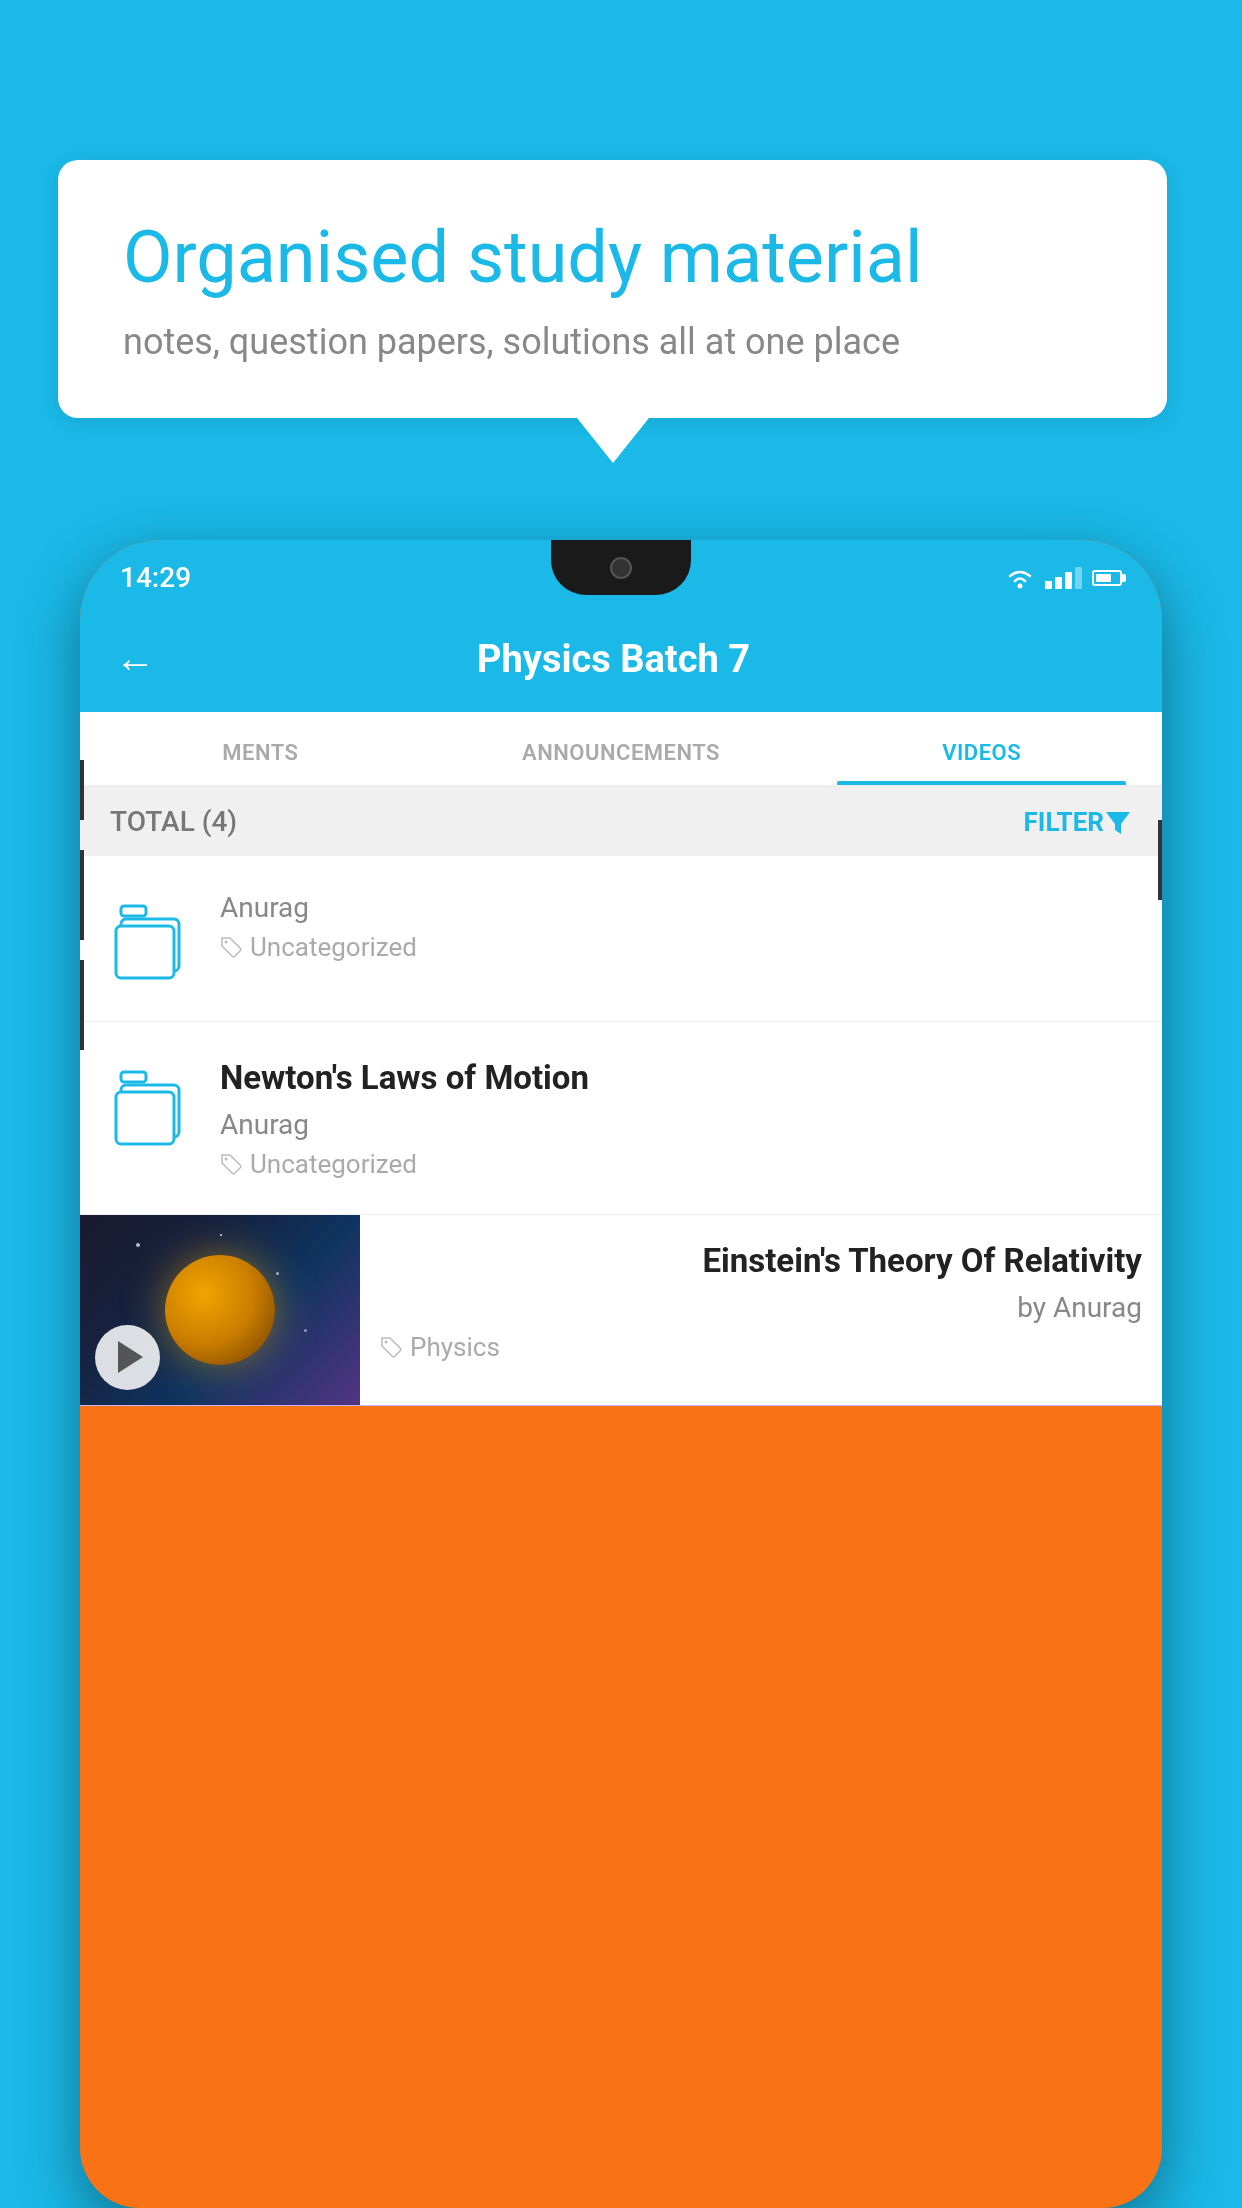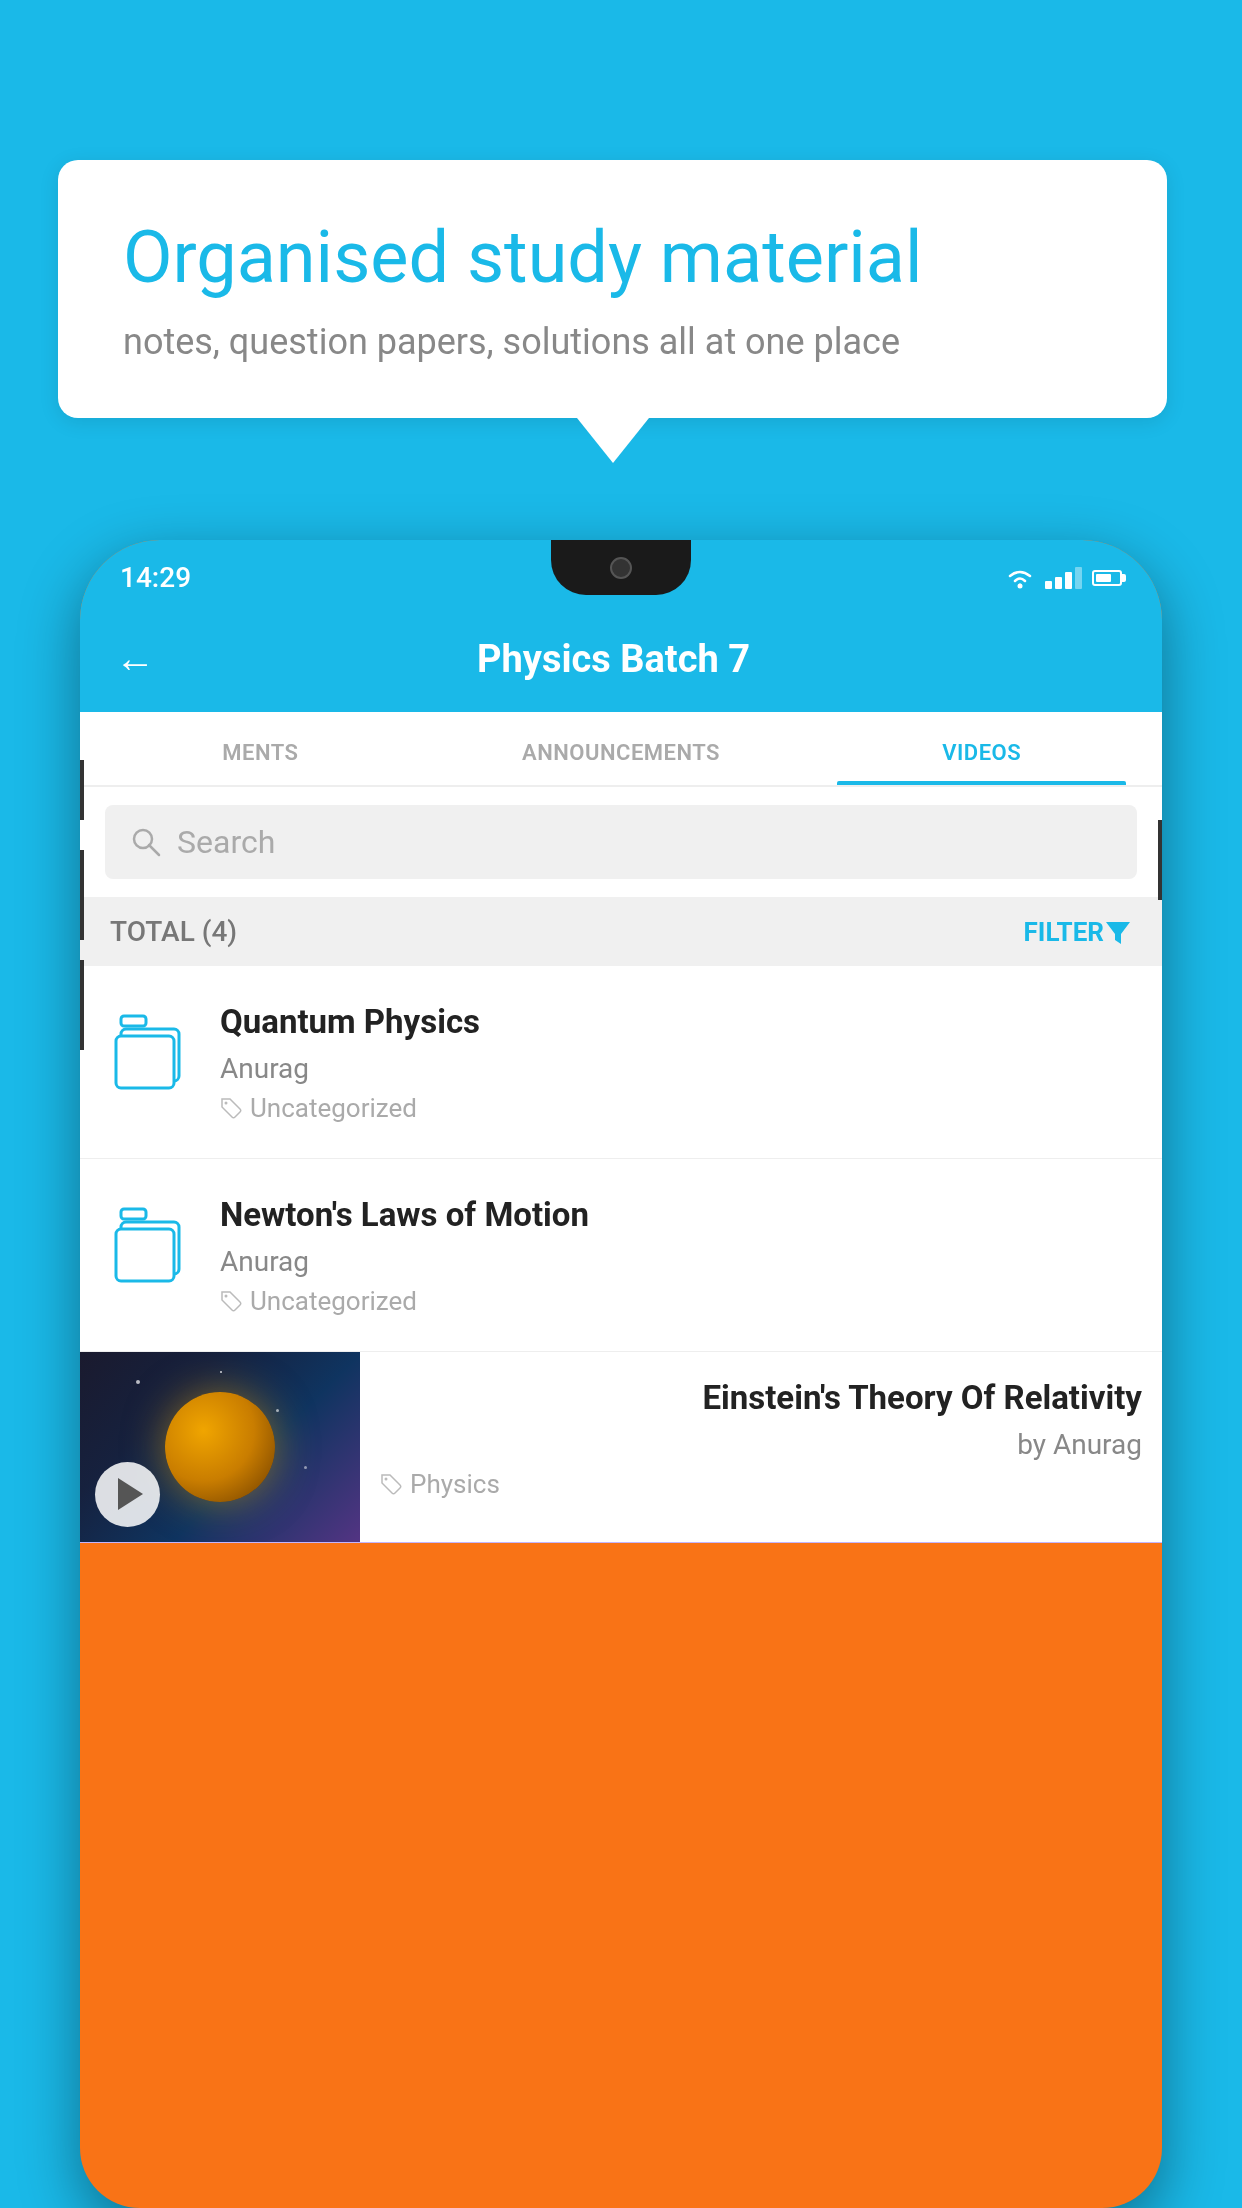--- a/index.html
+++ b/index.html
@@ -442,29 +442,20 @@
     <div class="tab-item">
       <span>ANNOUNCEMENTS</span>
     </div>
     <div class="tab-item active">
       <span>VIDEOS</span>
     </div>
   </div>
 
   <div class="phone-screen">
 
-    <div class="search-bar-wrapper">
-      <div class="search-bar">
-        <svg width="32" height="32" viewBox="0 0 32 32" fill="none">
-          <circle cx="13" cy="13" r="9" stroke="#aaa" stroke-width="2.5"></circle>
-          <line x1="19" y1="19" x2="29" y2="29" stroke="#aaa" stroke-width="2.5" stroke-linecap="round"></line>
-        </svg>
-        <span class="search-placeholder">Search</span>
-      </div>
-    </div>
 
     <div class="list-header">
       <span class="total-label">TOTAL (4)</span>
       <div class="filter-btn">
         <span>FILTER</span>
 
         <svg width="28" height="28" viewBox="0 0 28 28">
           <polygon points="2,4 26,4 17,16 17,26 11,22 11,16" fill="#1ab9e8"></polygon>
         </svg>
       </div>
@@ -474,21 +465,20 @@
 
       <div class="video-item">
         <div class="video-icon">
           <svg width="75" height="80" viewBox="0 0 75 80" fill="none">
             <rect x="8" y="18" width="58" height="52" rx="5" fill="white" stroke="#1ab9e8" stroke-width="3"></rect>
             <rect x="3" y="25" width="58" height="52" rx="5" fill="white" stroke="#1ab9e8" stroke-width="3"></rect>
             <rect x="8" y="5" width="25" height="10" rx="3" fill="white" stroke="#1ab9e8" stroke-width="3"></rect>
           </svg>
         </div>
         <div class="video-info">
-          <div class="video-title">Quantum Physics</div>
           <div class="video-author">Anurag</div>
           <div class="video-tag">
             <svg width="22" height="22" viewBox="0 0 22 22">
               <path d="M2 2 L2 10 L12 20 Q13.5 21.5 15 20 L20 15 Q21.5 13.5 20 12 L10 2 Z" stroke="#bbb" stroke-width="1.5" fill="none"></path>
               <circle cx="6" cy="6" r="1.5" fill="#bbb"></circle>
             </svg>
             <span>Uncategorized</span>
           </div>
         </div>
       </div>

